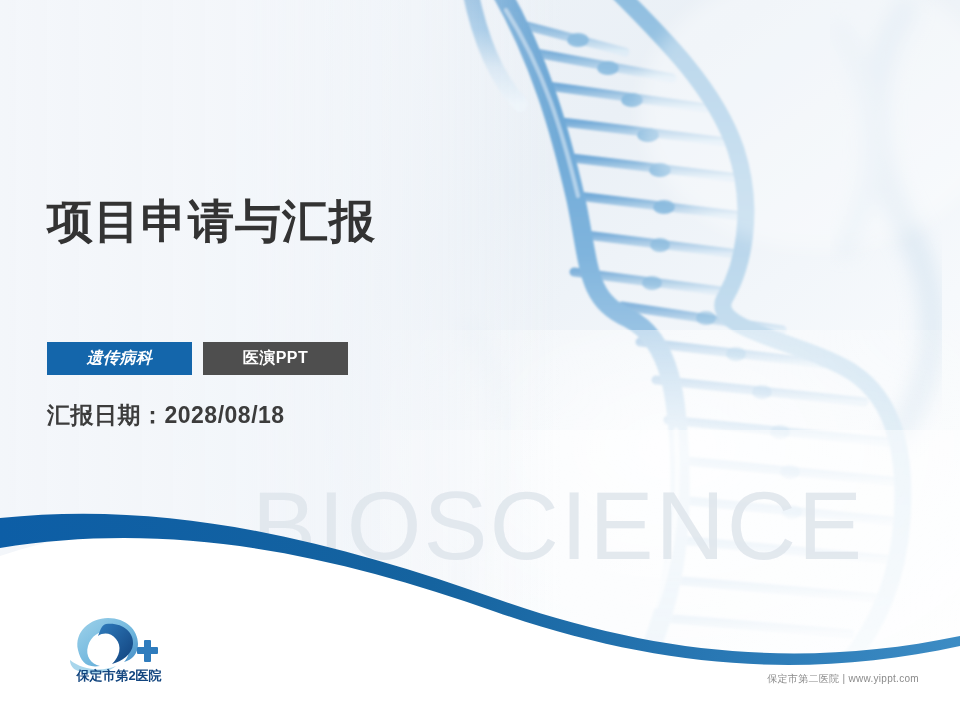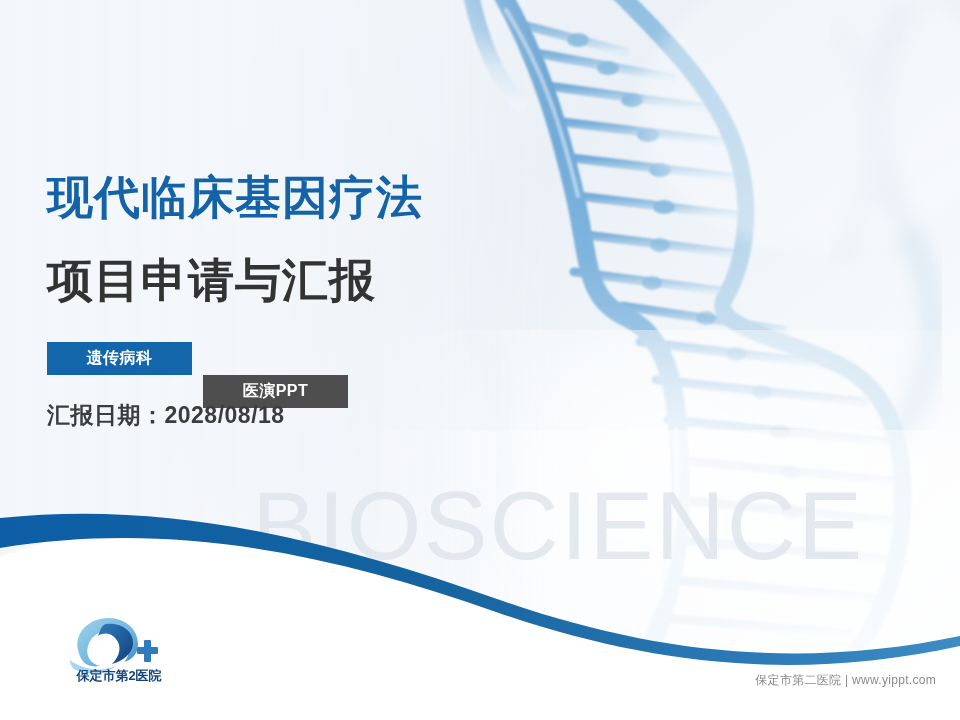--- a/index.html
+++ b/index.html
@@ -98,22 +98,22 @@
     width: 145px;
     height: 33px;
     display: flex;
     align-items: center;
     justify-content: center;
     color: #ffffff;
     font-size: 16px;
     font-weight: bold;
     letter-spacing: 0.5px;
   }
-  .badge.blue { background: #1466ab; }
-  .badge.gray { background: #4e4e4e; margin-top: 33px; }
+  .badge.blue { background: #1466ab; font-style: italic; }
+  .badge.gray { background: #4e4e4e; }
 
   
   .date-line {
     position: absolute;
     left: 47px;
     top: 400px;
     z-index: 6;
     font-size: 23px;
     color: #3c3c3c;
     letter-spacing: 0.5px;
@@ -128,24 +128,24 @@
     top: 610px;
     z-index: 7;
     width: 118px;
     height: 76px;
   }
   .logo svg { display: block; }
 
   
   .footer {
     position: absolute;
-    right: 24px;
+    right: 41px;
     top: 672px;
     z-index: 7;
-    font-size: 12px;
+    font-size: 10px;
     color: #8a8a8a;
     letter-spacing: 0.3px;
     white-space: nowrap;
   }
 </style>
 </head>
 <body>
 
 <div class="slide">
 
@@ -279,21 +279,20 @@
       <path d="M0,518
                C170,500 330,540 500,600
                C660,656 806,668 960,636
                L960,646
                C804,680 658,668 496,612
                C332,554 172,520 0,548 Z" fill="url(#waveFill)"></path>
     </svg>
   </div>
 
   <div class="title-block">
-    <div class="title-line primary">现代临床基因疗法</div>
     <div class="title-line secondary">项目申请与汇报</div>
   </div>
 
   <div class="badge-row">
     <div class="badge blue">遗传病科</div>
     <div class="badge gray">医演PPT</div>
   </div>
 
   <div class="date-line">汇报日期：2028/08/18</div>
 

